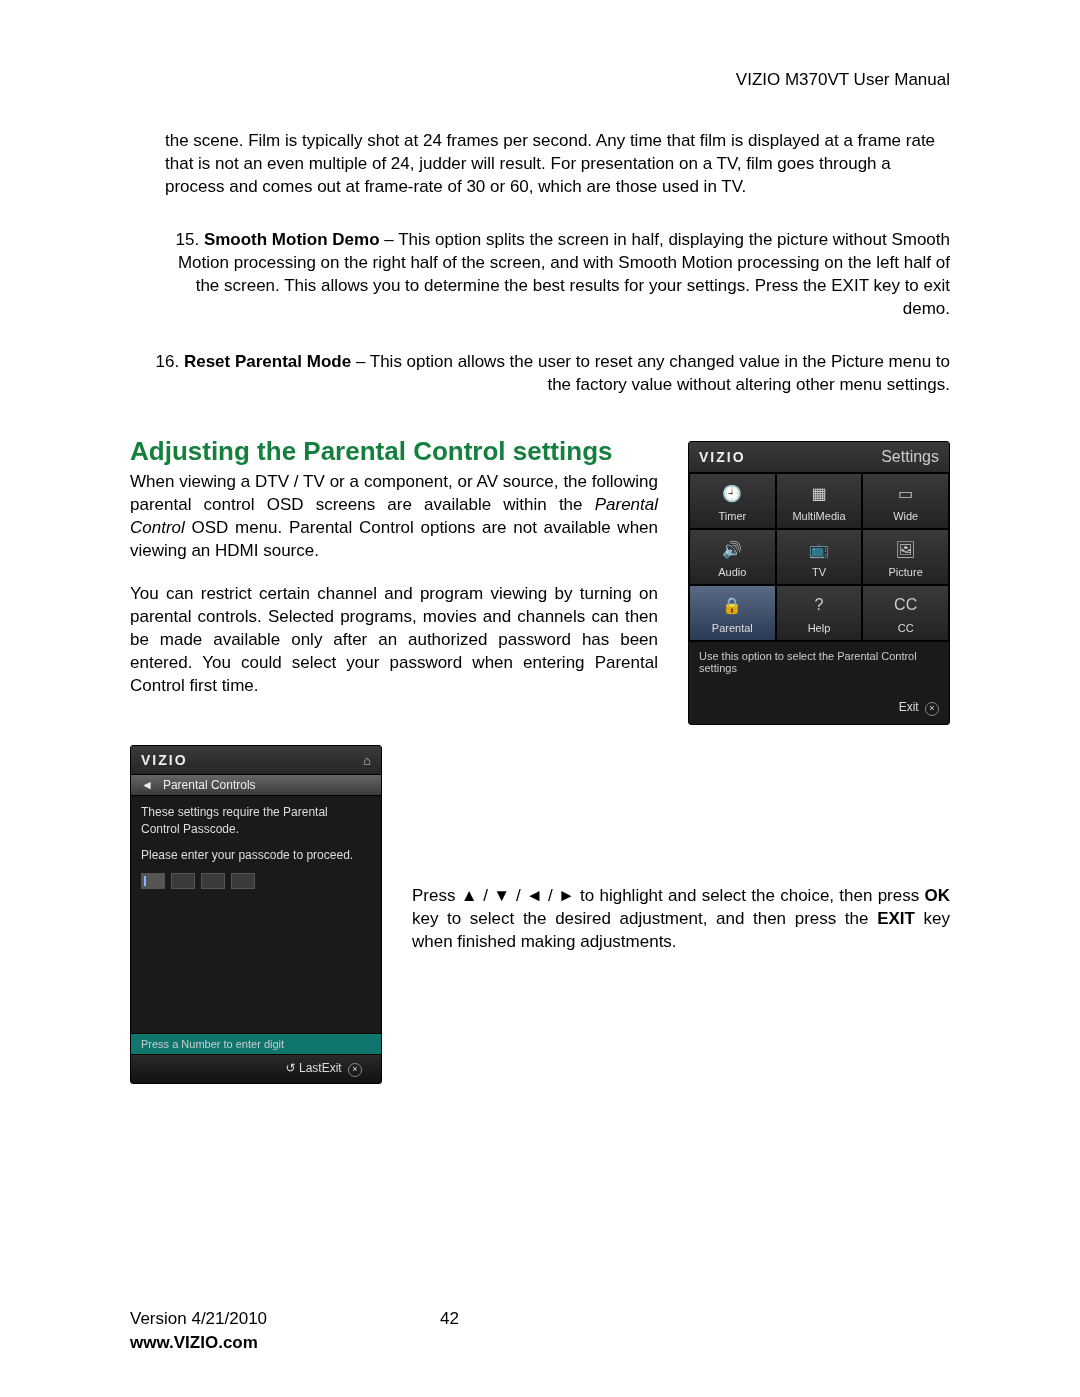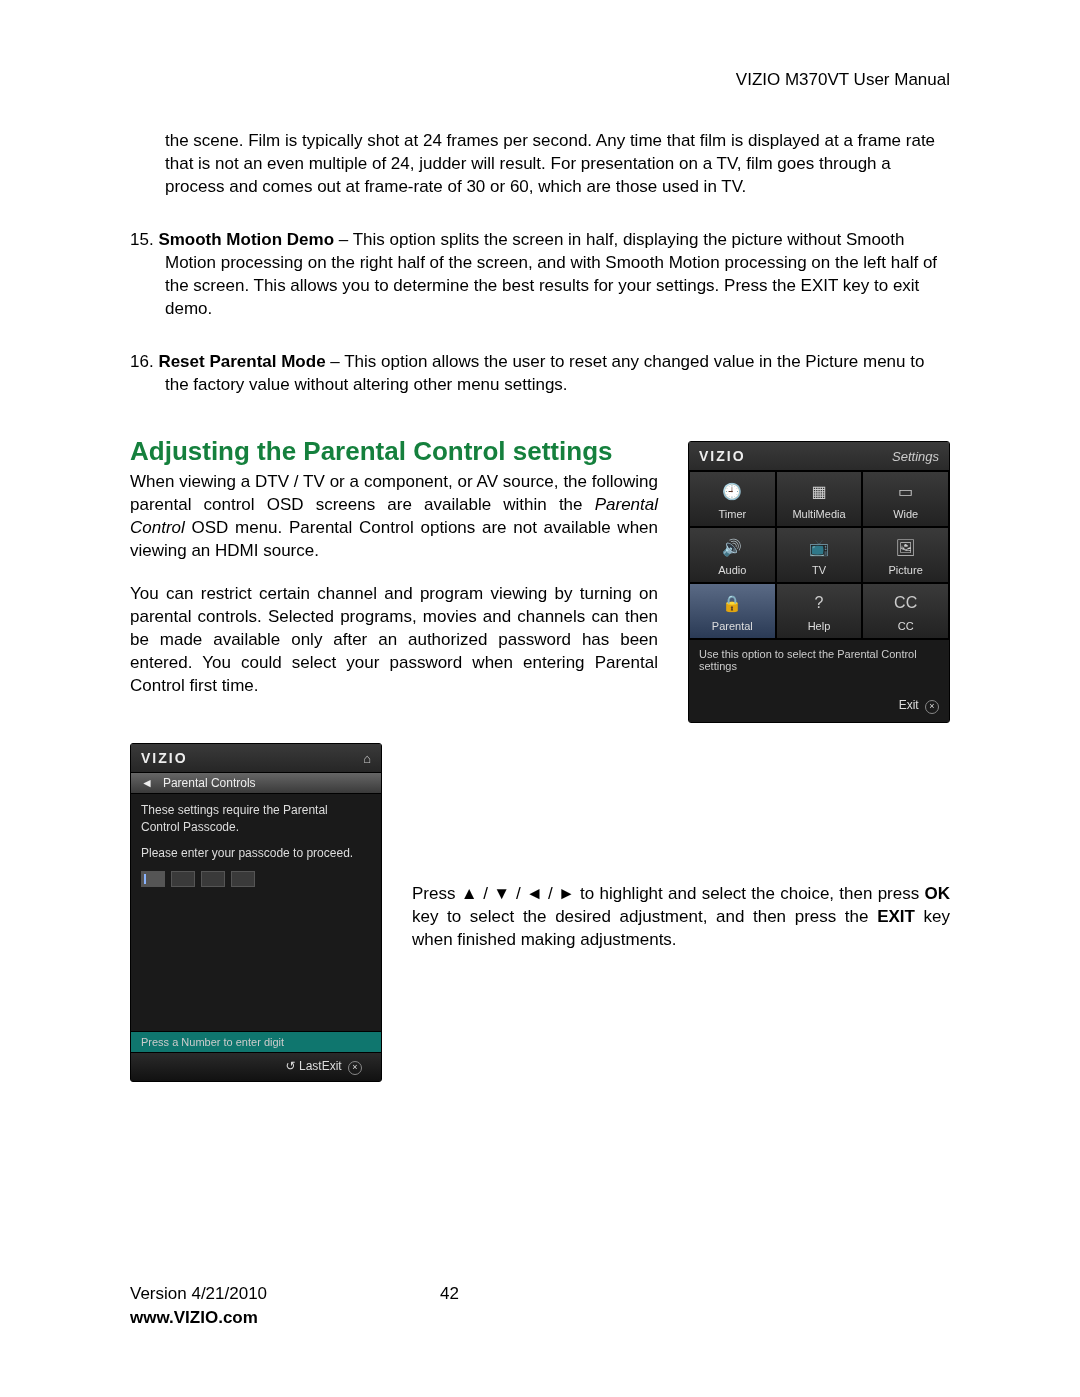--- a/index.html
+++ b/index.html
@@ -23,20 +23,21 @@
   .body-text {
     font-size: 17px;
     line-height: 1.35;
   }
   .list-item {
     margin-top: 30px;
     font-size: 17px;
     line-height: 1.35;
     padding-left: 35px;
     text-indent: -35px;
+    text-align: right;
   }
   .list-item .num { display:inline; }
   .list-item .title { font-weight: bold; }
   .section-heading {
     font-size: 26px;
     font-weight: bold;
     color: #15803d;
     margin-top: 40px;
     margin-bottom: 4px;
   }
@@ -61,21 +62,21 @@
     border-radius: 3px;
     margin-top: -30px;
   }
   .osd-top {
     display:flex; justify-content:space-between; align-items:center;
     padding: 6px 10px;
     background: linear-gradient(#3a3a3a,#2a2a2a);
     border-bottom:1px solid #000;
   }
   .osd-top .brand { font-weight:bold; letter-spacing:2px; font-size:14px; color:#eee; }
-  .osd-top .label { font-size:13px; color:#ccc;font-style:italic; }
+  .osd-top .label { font-size:16px; color:#ccc; }
   .osd-grid {
     display:grid; grid-template-columns: repeat(3,1fr);
     background:#111;
   }
   .osd-cell {
     border:1px solid #000;
     background: linear-gradient(#3a3a3a,#222);
     padding: 8px 0 6px 0;
     text-align:center;
   }
@@ -134,21 +135,21 @@
   .osd2-foot .last::before { content:"↺ "; font-size:12px;}
   .right-instr {
     flex:1;
     font-size:17px;
     line-height:1.35;
     text-align:justify;
     padding-top: 140px;
   }
   .footer {
     position:absolute;
-    left:130px; right:130px; bottom:69px;
+    left:130px; right:130px; bottom:44px;
     font-size:17px;
   }
   .footer-row1 { display:flex; }
   .footer-row1 .ver { width: 310px; }
   .footer-row1 .pg { }
   .footer-row2 { text-align:left; font-weight:bold; margin-top:4px; }
 </style>
 </head>
 <body>
 

